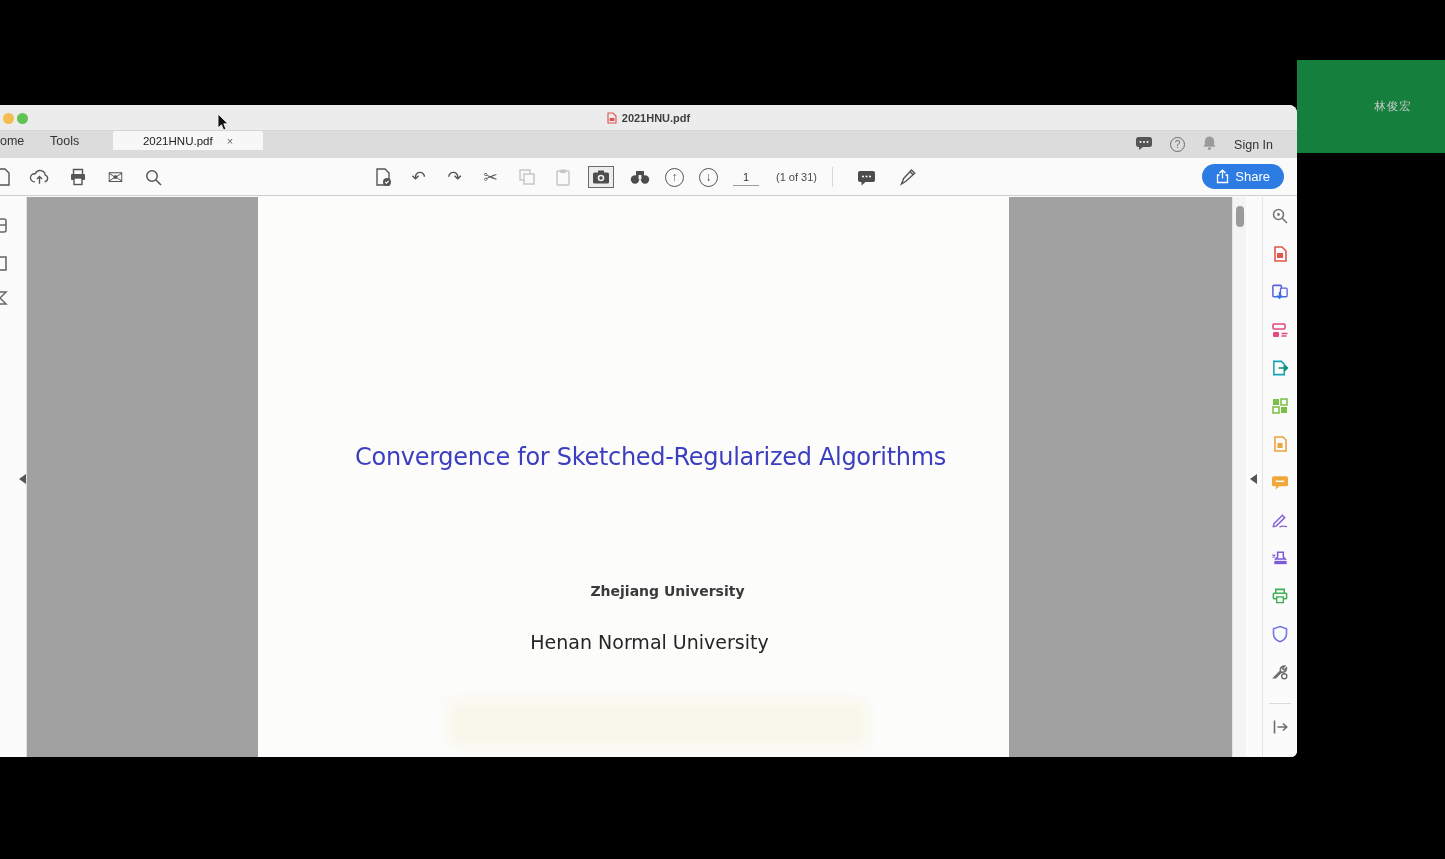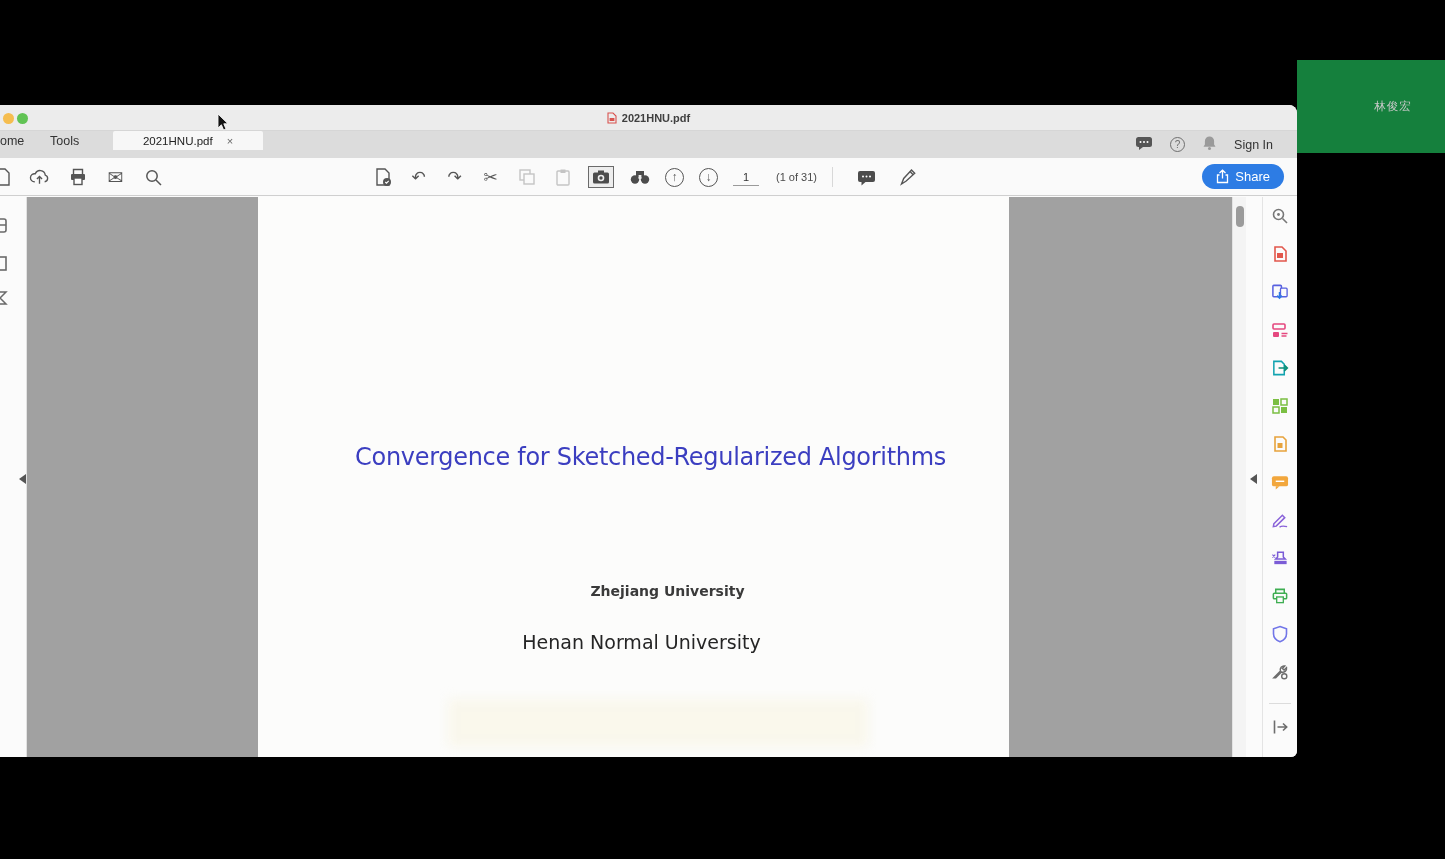--- a/index.html
+++ b/index.html
@@ -68,21 +68,21 @@
     background:#fcfcfb; }
   #page-tint { position:absolute; left:190px; bottom:10px; width:420px; height:48px;
     background:rgba(248,244,222,.5); filter:blur(6px); }
   #slide-title { position:absolute; left:0; width:100%; top:246px; text-align:center;
     font-family:"DejaVu Sans", sans-serif; font-size:24px; letter-spacing:-0.3px;
     color:#3b3ec0;padding-left:34px; }
   #slide-author { position:absolute; left:0; width:100%; top:330px; text-align:center;
     font-family:"DejaVu Sans", sans-serif; font-size:19px; color:#252525; }
   #slide-affiliation { position:absolute; left:0; width:100%; top:386px; text-align:center;
     font-family:"DejaVu Sans", sans-serif; font-size:14px; font-weight:bold; color:#3a3a3a;margin-left:34px; }
-  #slide-venue { position:absolute; left:8px; width:100%; top:434px; text-align:center;
+  #slide-venue { position:absolute; left:16px; width:100%; top:434px; text-align:center;
     font-family:"DejaVu Sans", sans-serif; font-size:19px; color:#252525; }
   #slide-date { position:absolute; left:0; width:100%; top:462px; text-align:center;
     font-family:"DejaVu Sans", sans-serif; font-size:19px; color:#252525; }
 
   #scrollbar { position:absolute; left:1232px; top:0; width:14px; height:100%;
     background:#f4f4f4; border-left:1px solid #e3e3e3; }
   #scroll-thumb { position:absolute; left:3px; top:9px; width:8px; height:21px;
     background:#9b9b9b; border-radius:4px; }
   #collapse-strip { position:absolute; left:1246px; top:0; width:16px; height:100%;
     background:#fbfbfb; }

